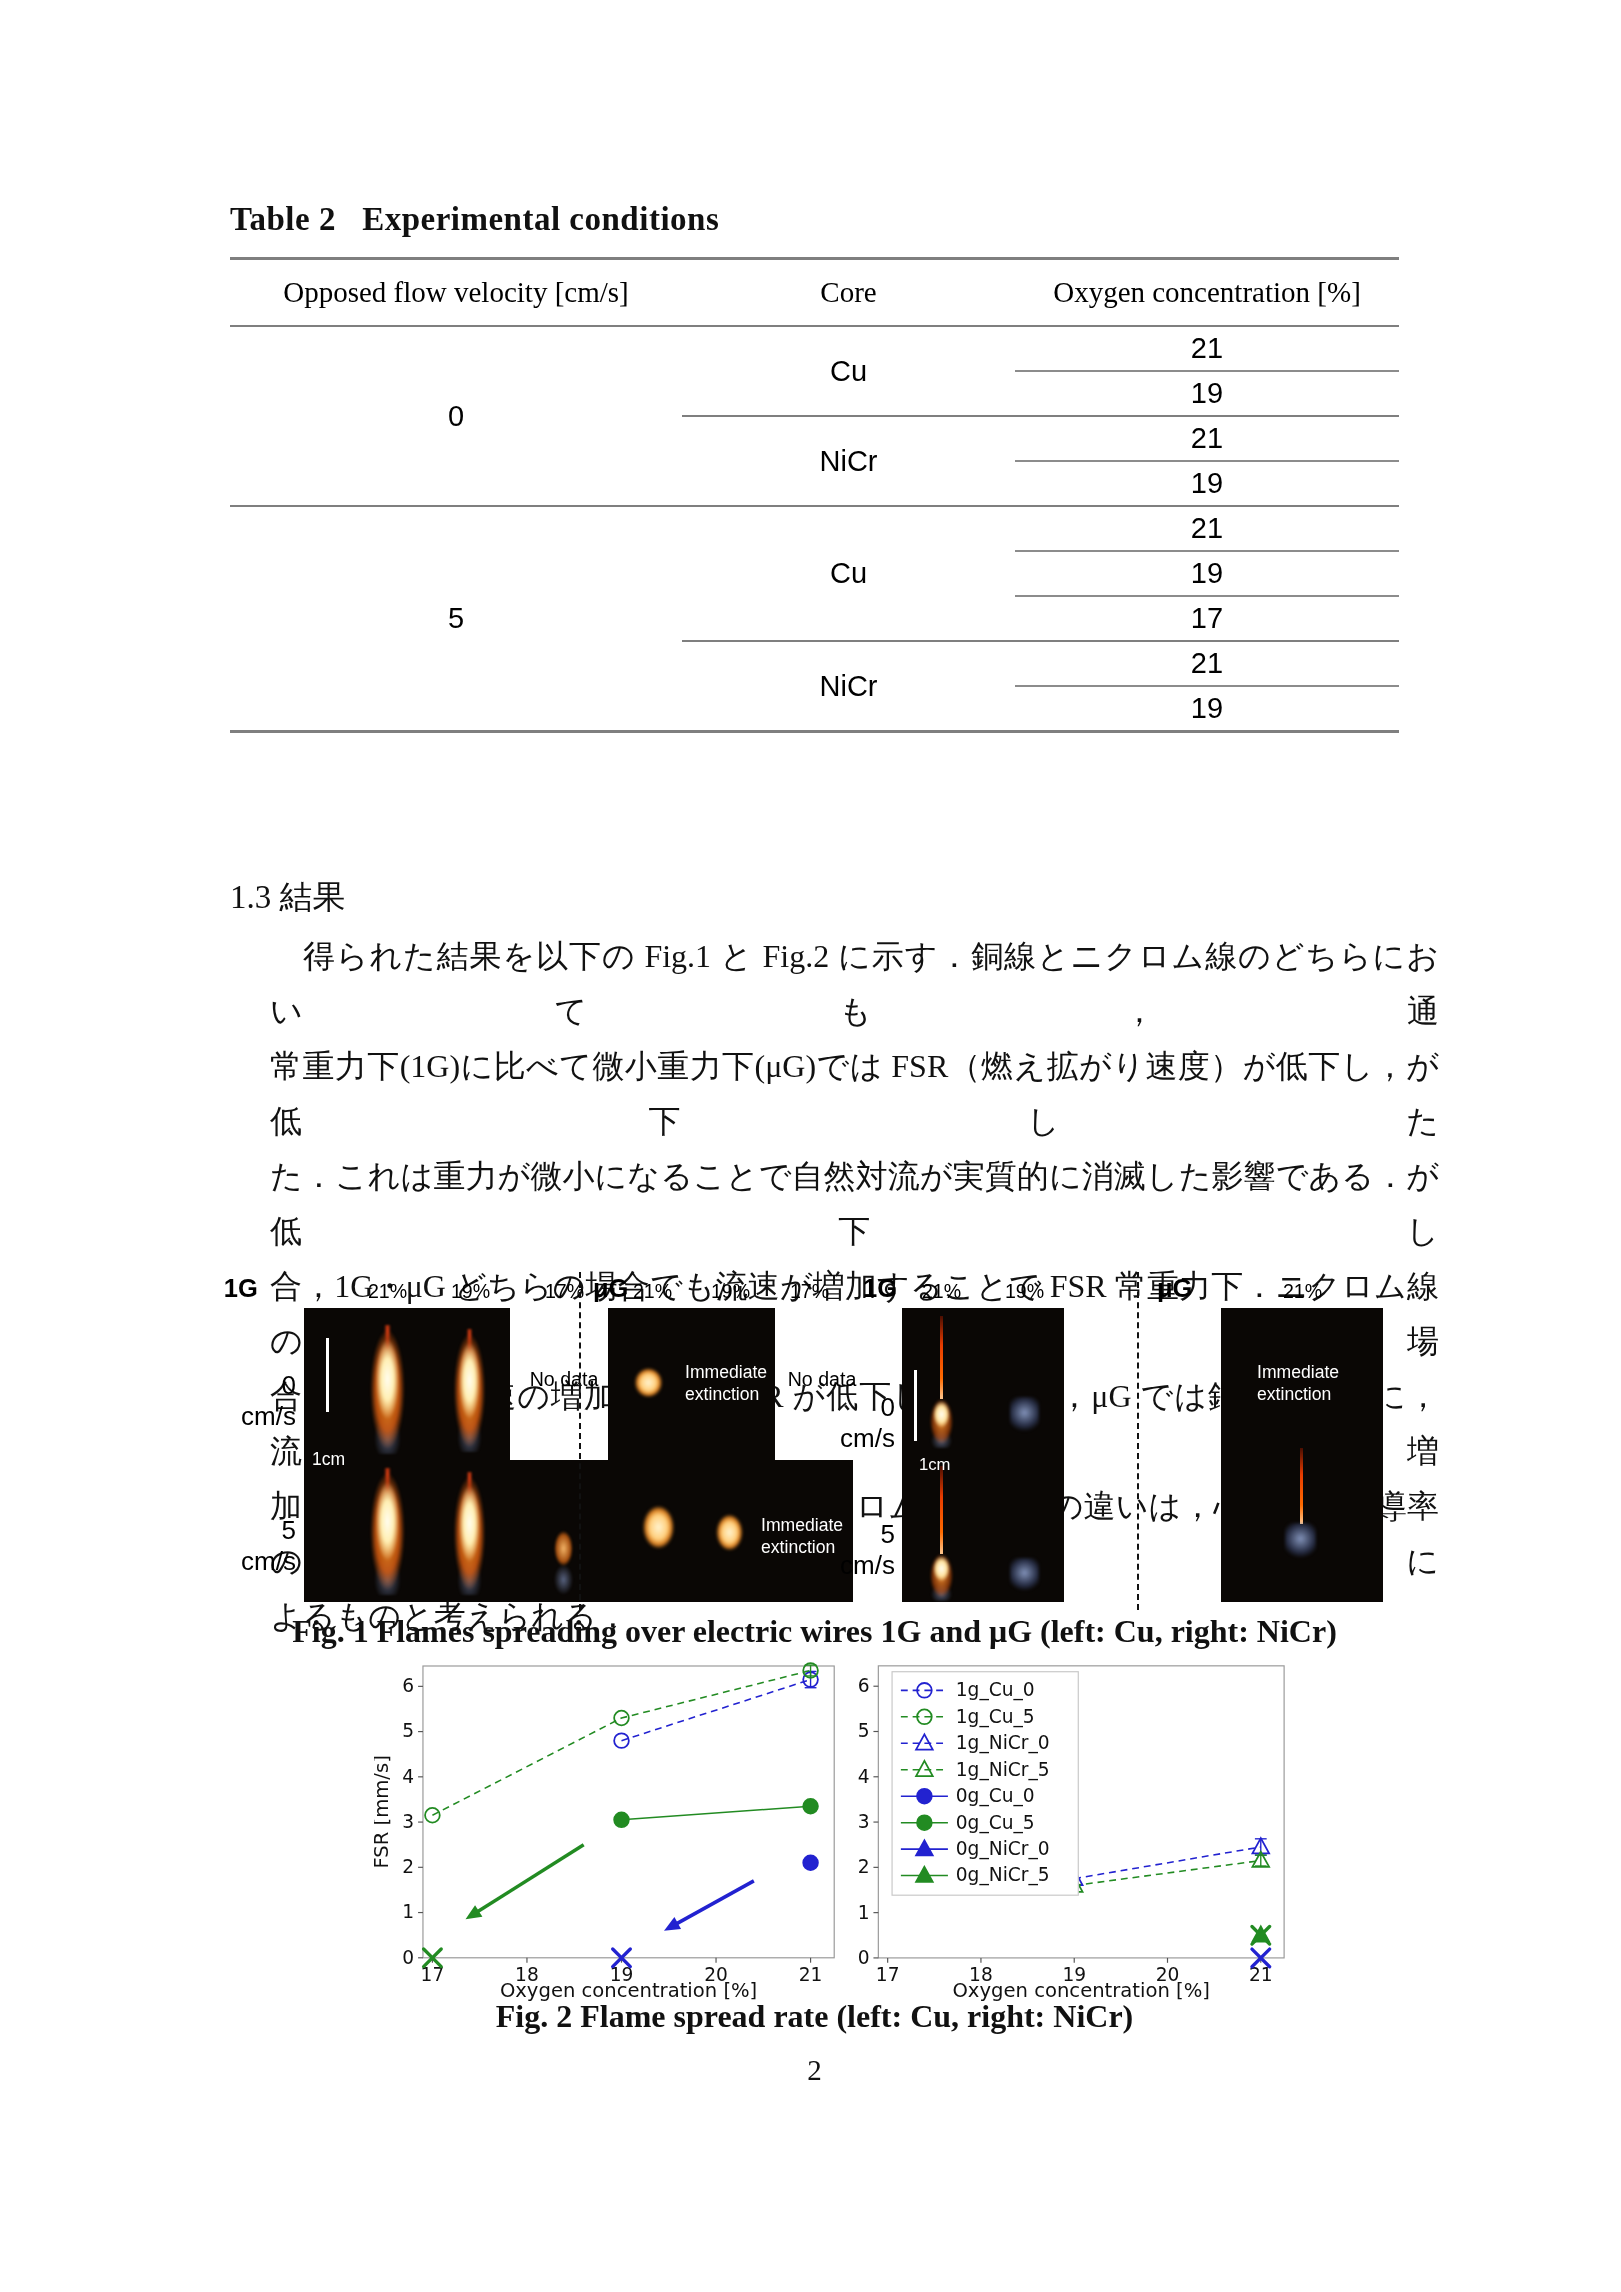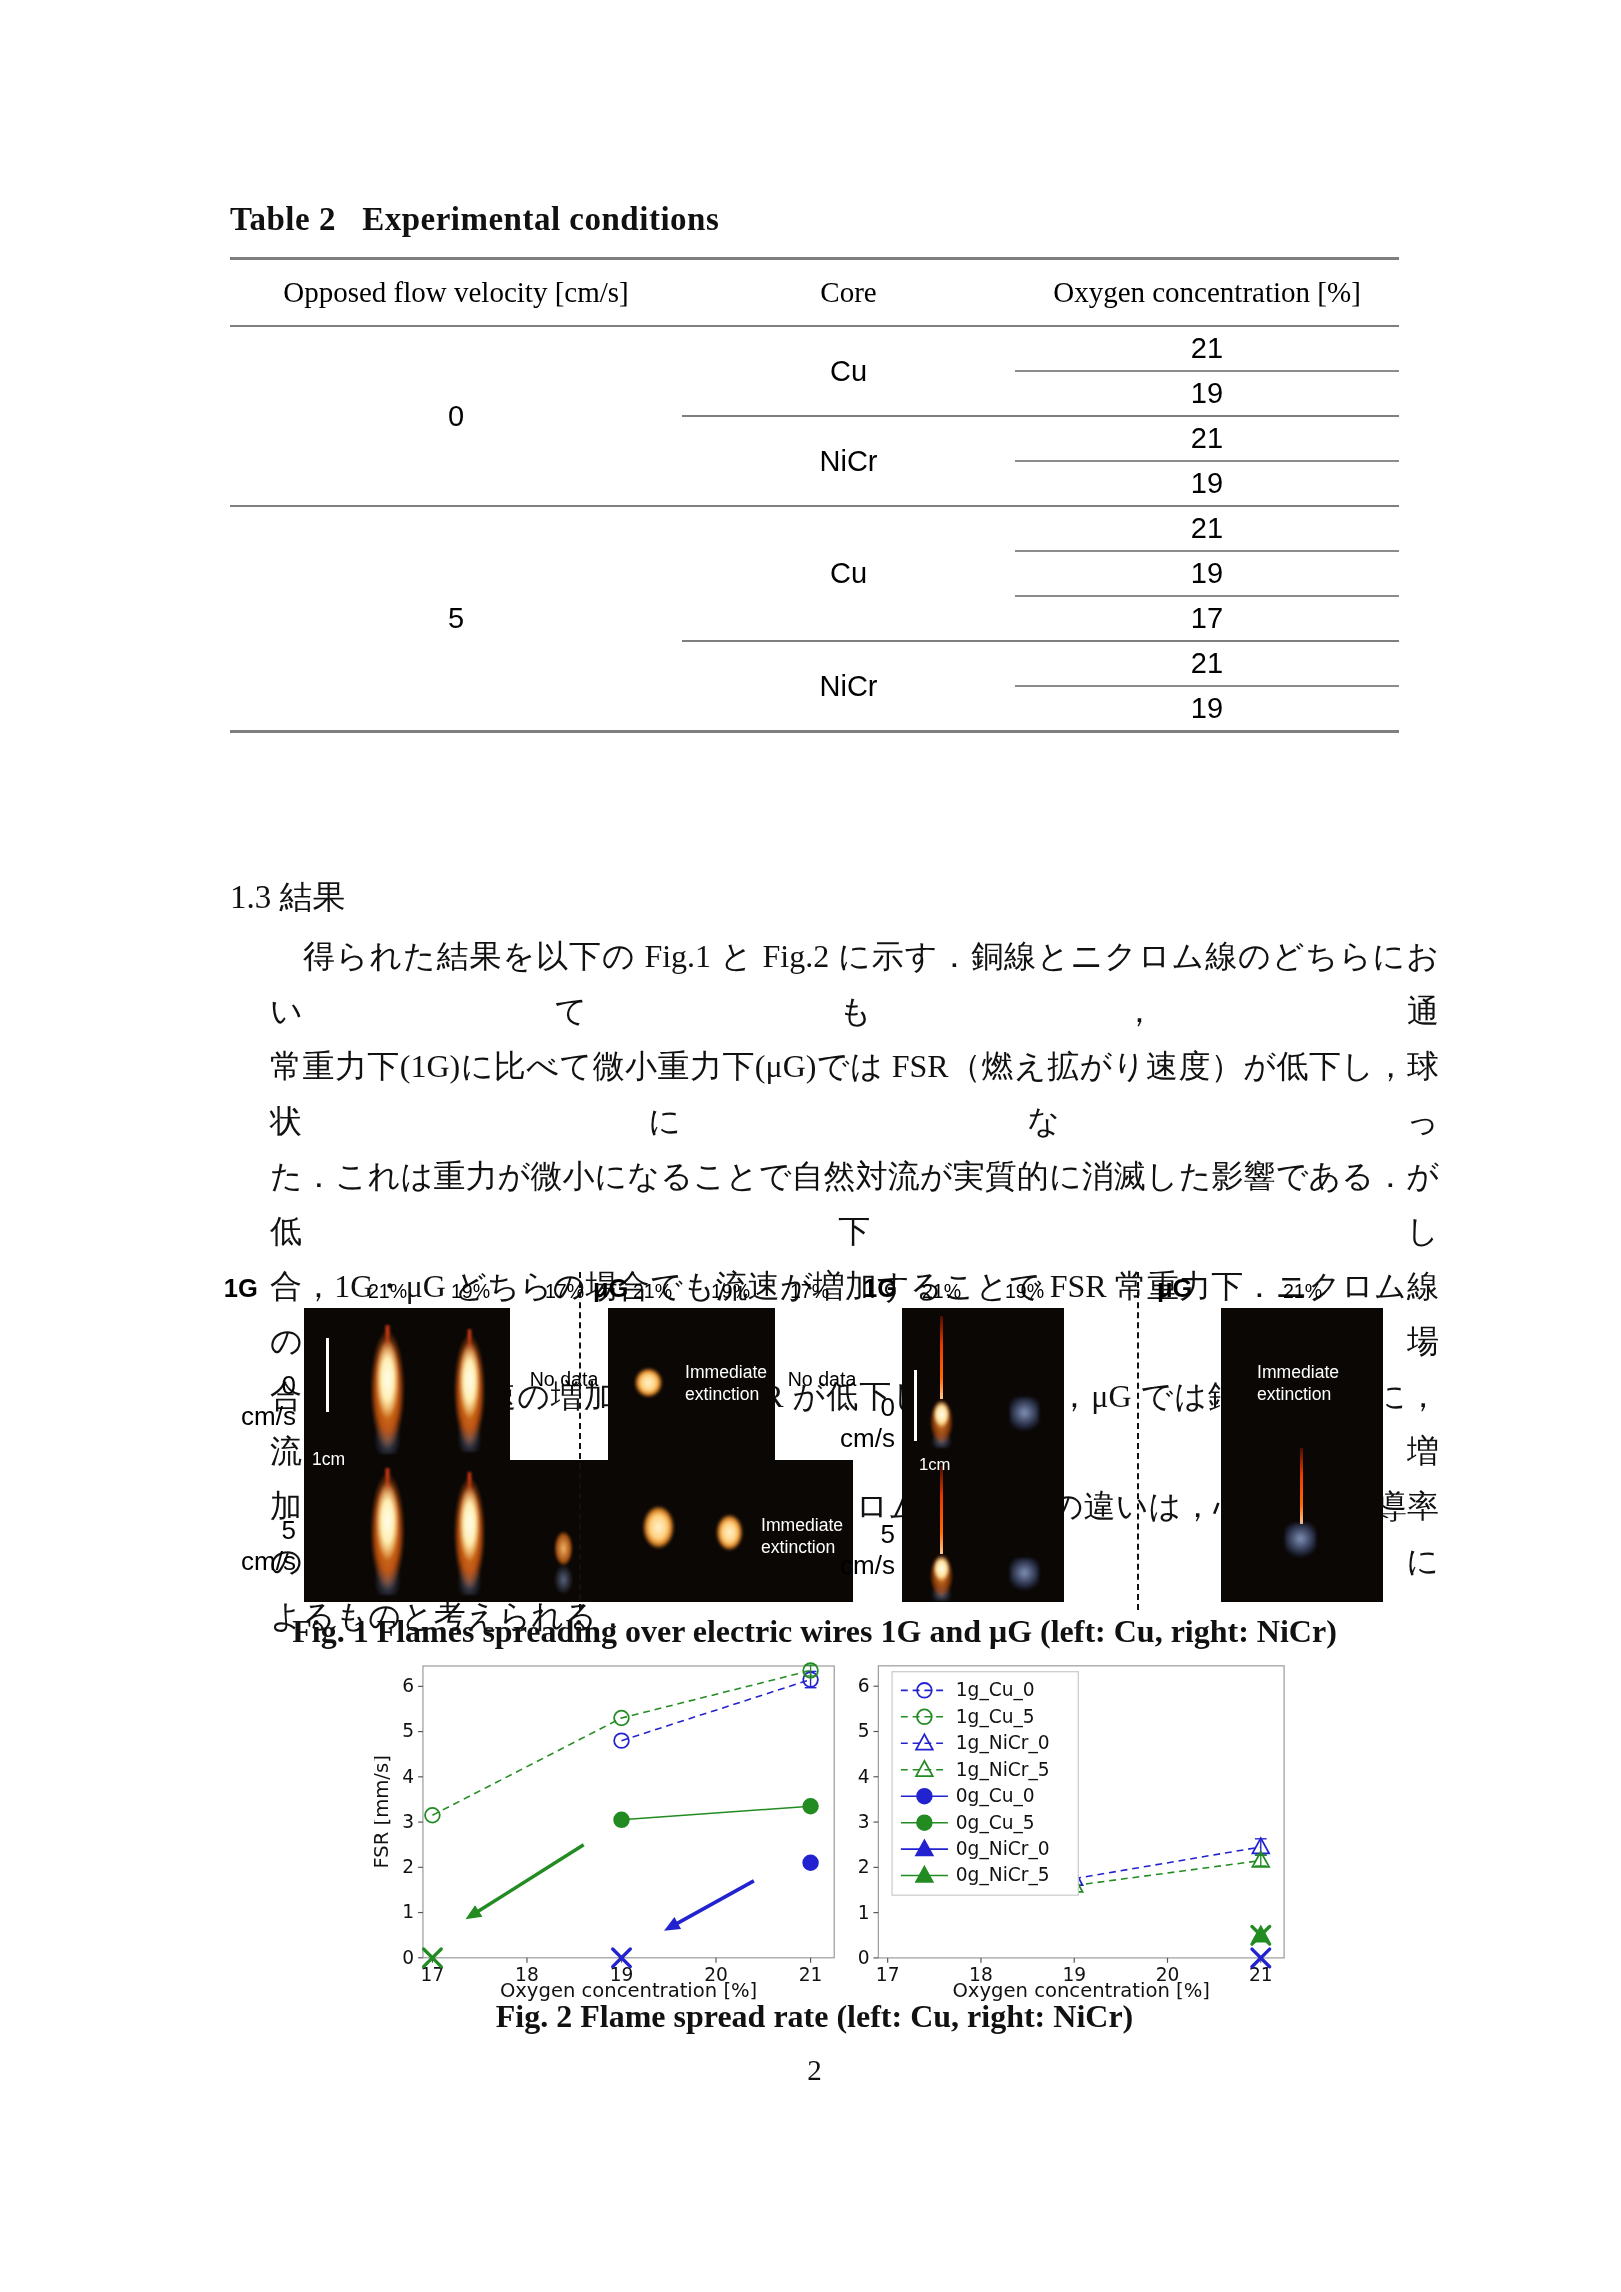--- a/index.html
+++ b/index.html
@@ -108,21 +108,21 @@
     </tr>
     <tr>
       <td class="c-oxy">19</td>
     </tr>
   </tbody>
 </table>
 
 <div class="abs sec-head">1.3 結果</div>
 <div class="abs para">
   <div class="jline">　得られた結果を以下の Fig.1 と Fig.2 に示す．銅線とニクロム線のどちらにおいても，通</div>
-  <div class="jline">常重力下(1G)に比べて微小重力下(μG)では FSR（燃え拡がり速度）が低下し，球状になっ</div>
+  <div class="jline">常重力下(1G)に比べて微小重力下(μG)では FSR（燃え拡がり速度）が低下し，が低下した</div>
   <div class="jline">た．これは重力が微小になることで自然対流が実質的に消滅した影響である．が低下し</div>
   <div class="jline">合，1G・μG どちらの場合でも流速が増加することで FSR 常重力下．ニクロム線の場</div>
   <div class="jline">合，1G では流速の増加により FSR が低下した．一方，μG では銅線と同様に，流速の増</div>
   <div class="jline">加により燃焼が促進された．銅線とニクロム線の傾向の違いは，心線の熱伝導率の差異に</div>
   <div class="jline last">よるものと考えられる．</div>
 </div>
 
 <div class="abs fig1">
 
   <div class="glabel" style="left:7.8px;top:2px;">1G</div>

